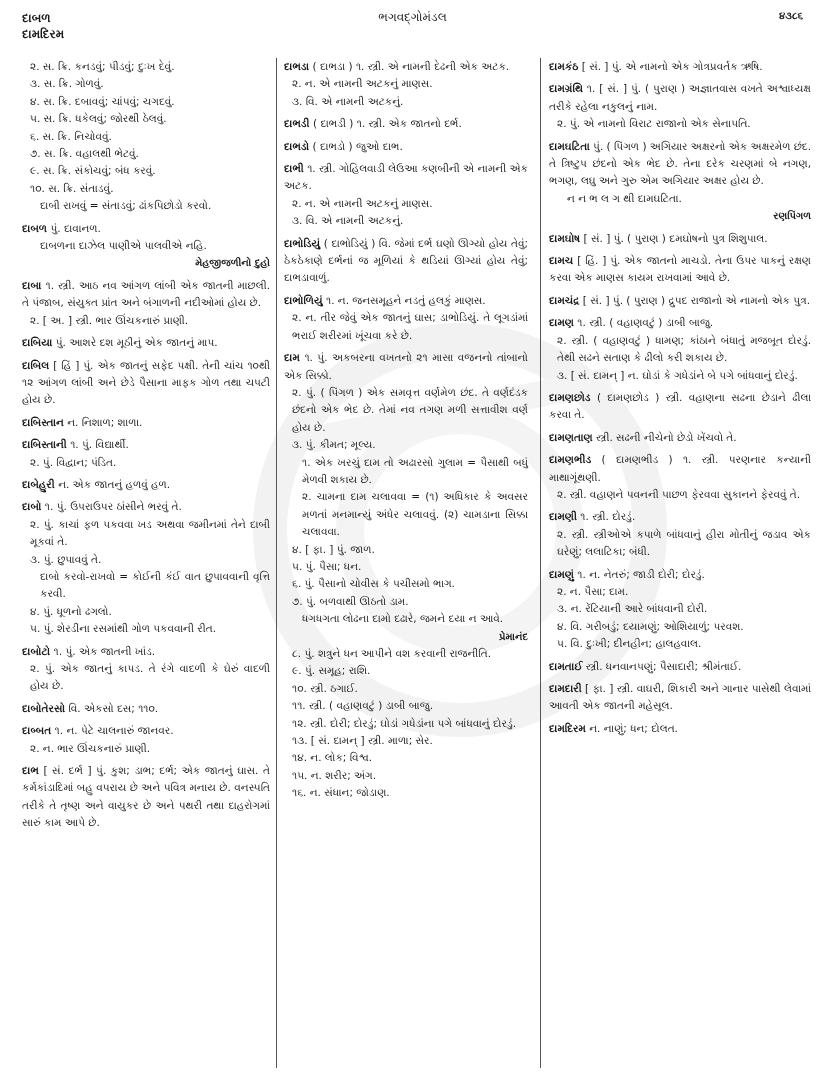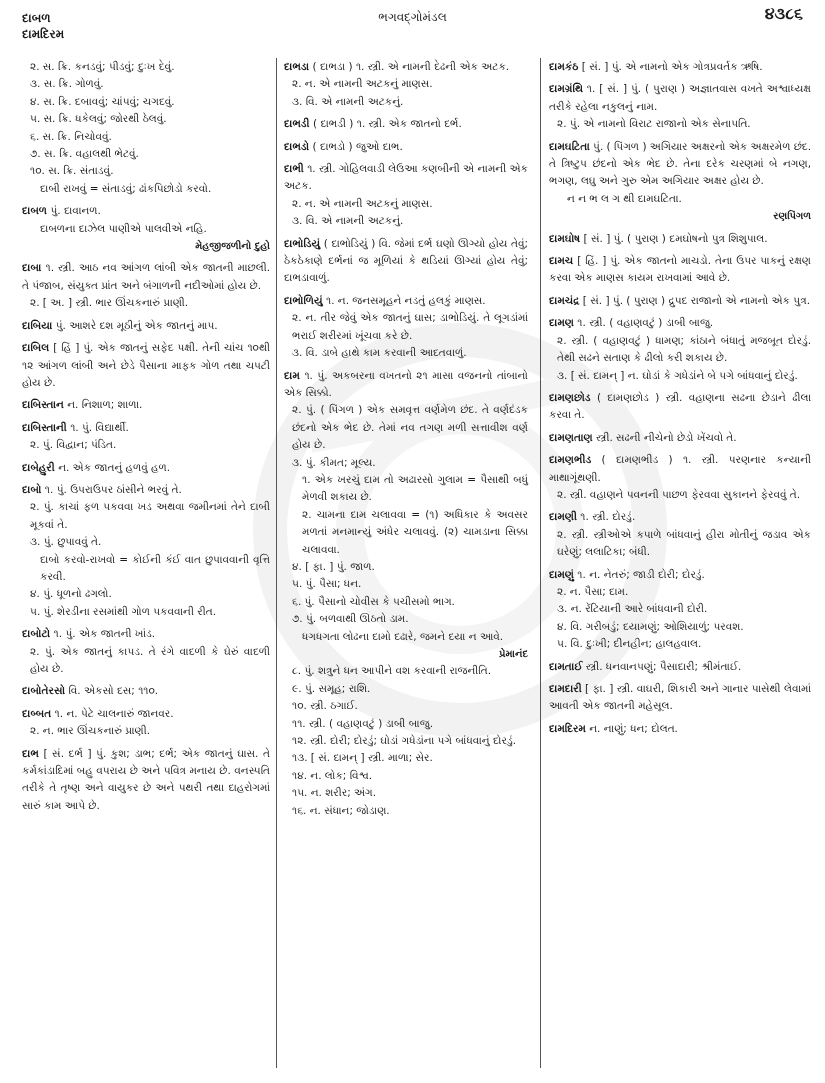--- a/index.html
+++ b/index.html
@@ -3,21 +3,21 @@
 <meta charset="utf-8">
 <style>
   html, body { margin:0; padding:0; background:#ffffff; }
   body { width:825px; height:1083px; position:relative; overflow:hidden;
          font-family:"DejaVu Sans", sans-serif; color:#1a1a1a; }
   .watermark { position:absolute; left:250px; top:320px; width:420px; height:420px; pointer-events:none; }
   .header { position:absolute; left:0; top:0; width:825px; height:46px; }
   .hdr-left { position:absolute; left:22px; top:10px; font-size:12px; font-weight:bold; line-height:16px; }
   .hdr-left div { margin:0; }
   .hdr-center { position:absolute; left:0; right:0; top:10px; text-align:center; font-size:12px; }
-  .hdr-right { position:absolute; right:22px; top:4px; font-size:16px; font-weight:bold;text-align:right; }
+  .hdr-right { position:absolute; right:22px; top:10px; font-size:10px; font-weight:bold;text-align:right; }
   .col { position:absolute; top:58px; font-size:10.5px; line-height:17.4px; }
   .col1 { left:22px; width:248px; }
   .col2 { left:284px; width:244px; }
   .col3 { left:549px; width:262px; }
   .rule { position:absolute; top:58px; width:1px; background:#555; }
   .rule1 { left:276px; height:1010px; }
   .rule2 { left:540px; height:1010px; }
   .entry { margin-bottom:5px; }
   .hw { font-weight:bold; }
   .line { text-align:justify; }
@@ -47,20 +47,21 @@
 <div class="rule rule2"></div>
 
 <div class="col col1">
     <div class="entry">
       <div class="line sub">૨. સ. ક્રિ. કનડવું; પીડવું; દુઃખ દેવું.</div>
       <div class="line sub">૩. સ. ક્રિ. ગોળવું.</div>
       <div class="line sub">૪. સ. ક્રિ. દબાવવું; ચાંપવું; ચગદવું.</div>
       <div class="line sub">૫. સ. ક્રિ. ધકેલવું; જોરથી ઠેલવું.</div>
       <div class="line sub">૬. સ. ક્રિ. નિચોવવું.</div>
       <div class="line sub">૭. સ. ક્રિ. વહાલથી ભેટવું.</div>
+      <div class="line sub">૯. સ. ક્રિ. સંકોચવું; બંધ કરવું.</div>
       <div class="line sub">૧૦. સ. ક્રિ. સંતાડવું.</div>
       <div class="line quote">દાબી રાખવું = સંતાડવું; ઢાંકપિછોડો કરવો.</div>
     </div>
     <div class="entry">
       <div class="line"><span class="hw">દાબળ</span> <span>પું. દાવાનળ.</span></div>
       <div class="line quote">દાબળના દાઝેલ પાણીએ પાલવીએ નહિ.</div>
       <div class="line attrib">મેહજીજળીનો દુહો</div>
     </div>
     <div class="entry">
       <div class="line"><span class="hw">દાબા</span> <span>૧. સ્ત્રી. આઠ નવ આંગળ લાંબી એક જાતની માછલી. તે પંજાબ, સંયુક્ત પ્રાંત અને બંગાળની નદીઓમાં હોય છે.</span></div>
@@ -121,21 +122,20 @@
       <div class="line"><span class="hw">દાભી</span> <span>૧. સ્ત્રી. ગોહિલવાડી લેઉઆ કણબીની એ નામની એક અટક.</span></div>
       <div class="line sub">૨. ન. એ નામની અટકનું માણસ.</div>
       <div class="line sub">૩. વિ. એ નામની અટકનું.</div>
     </div>
     <div class="entry">
       <div class="line"><span class="hw">દાભોડિયું</span> <span>( દાભોડિયું ) વિ. જેમાં દર્ભ ઘણો ઊગ્યો હોય તેવું; ઠેકઠેકાણે દર્ભનાં જ મૂળિયાં કે થડિયાં ઊગ્યાં હોય તેવું; દાભડાવાળું.</span></div>
     </div>
     <div class="entry">
       <div class="line"><span class="hw">દાભોળિયું</span> <span>૧. ન. જનસમૂહને નડતું હલકું માણસ.</span></div>
       <div class="line sub">૨. ન. તીર જેવું એક જાતનું ઘાસ; ડાભોડિયું. તે લૂગડાંમાં ભરાઈ શરીરમાં ખૂંચવા કરે છે.</div>
-      <div class="line sub">૩. વિ. ડાબે હાથે કામ કરવાની આદતવાળું.</div>
     </div>
     <div class="entry">
       <div class="line"><span class="hw">દામ</span> <span>૧. પું. અકબરના વખતનો ૨૧ માસા વજનનો તાંબાનો એક સિક્કો.</span></div>
       <div class="line sub">૨. પું. ( પિંગળ ) એક સમવૃત્ત વર્ણમેળ છંદ. તે વર્ણદંડક છંદનો એક ભેદ છે. તેમાં નવ તગણ મળી સત્તાવીશ વર્ણ હોય છે.</div>
       <div class="line sub">૩. પું. કીમત; મૂલ્ય.</div>
       <div class="line quote">૧. એક ખરચું દામ તો અઢારસો ગુલામ = પૈસાથી બધું મેળવી શકાય છે.</div>
       <div class="line quote">૨. ચામના દામ ચલાવવા = (૧) અધિકાર કે અવસર મળતાં મનમાન્યું અંધેર ચલાવવું. (૨) ચામડાના સિક્કા ચલાવવા.</div>
       <div class="line sub">૪. [ ફા. ] પું. જાળ.</div>
       <div class="line sub">૫. પું. પૈસા; ધન.</div>
       <div class="line sub">૬. પું. પૈસાનો ચોવીસ કે પચીસમો ભાગ.</div>

